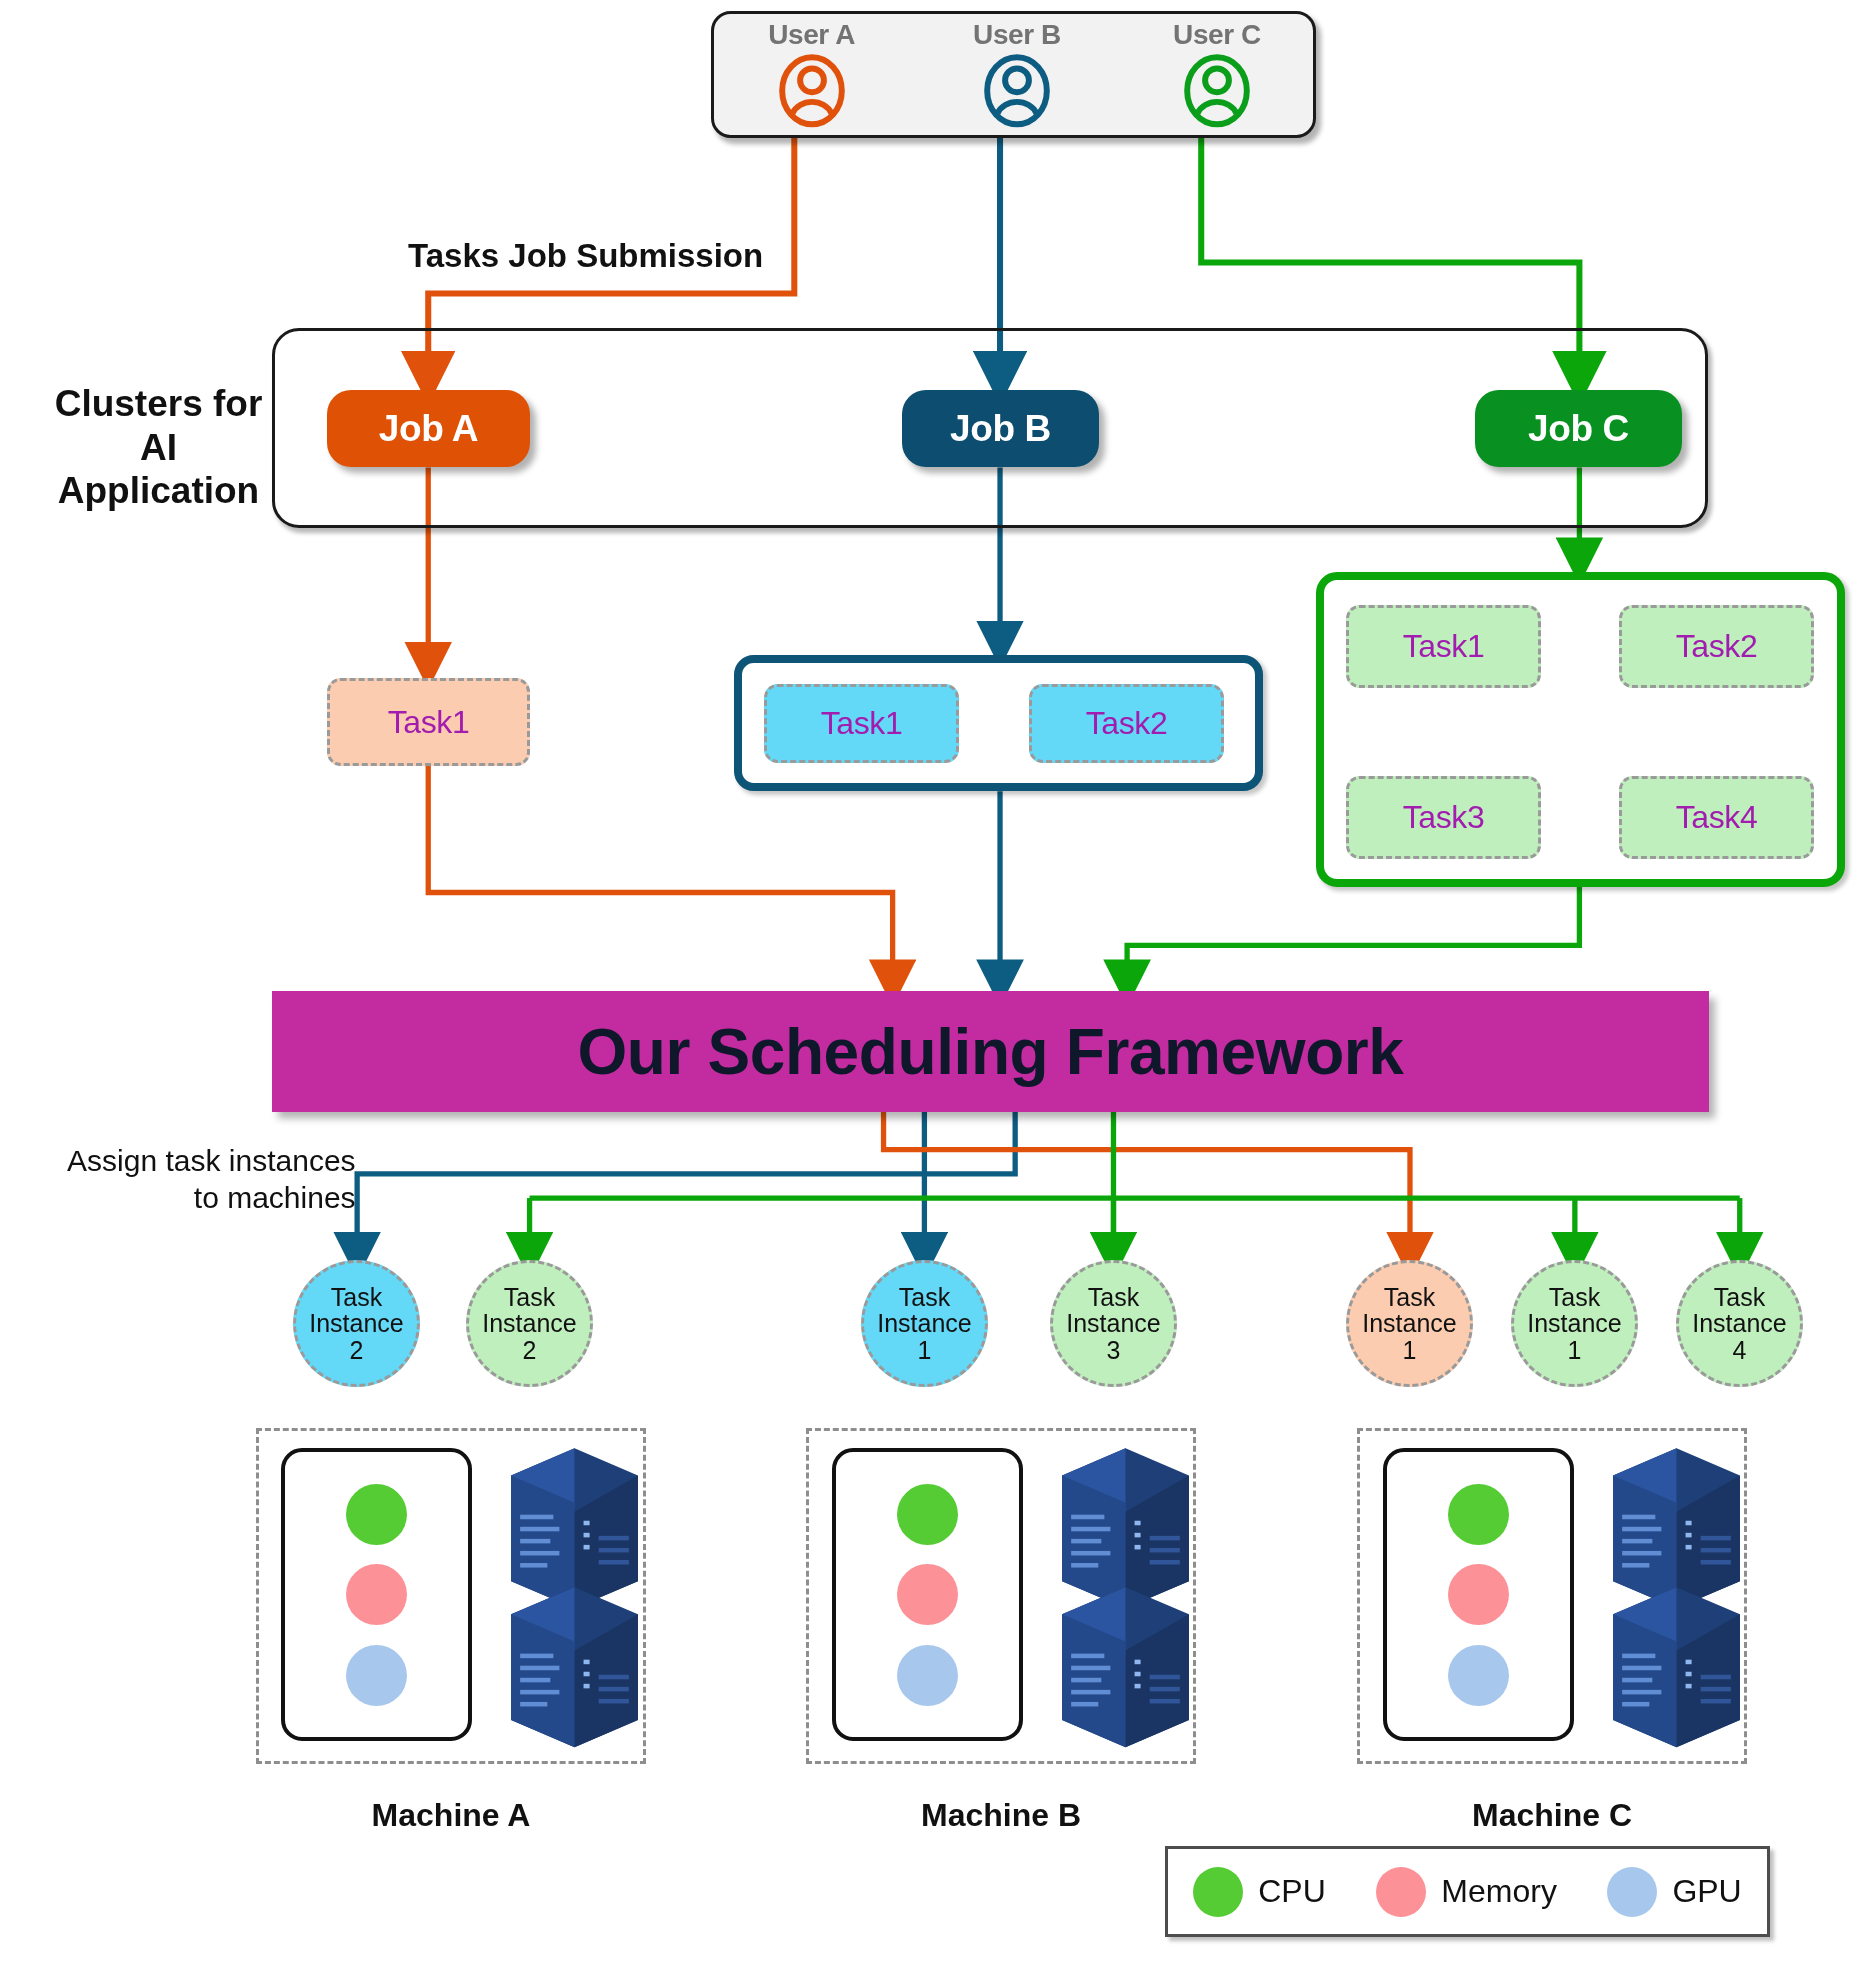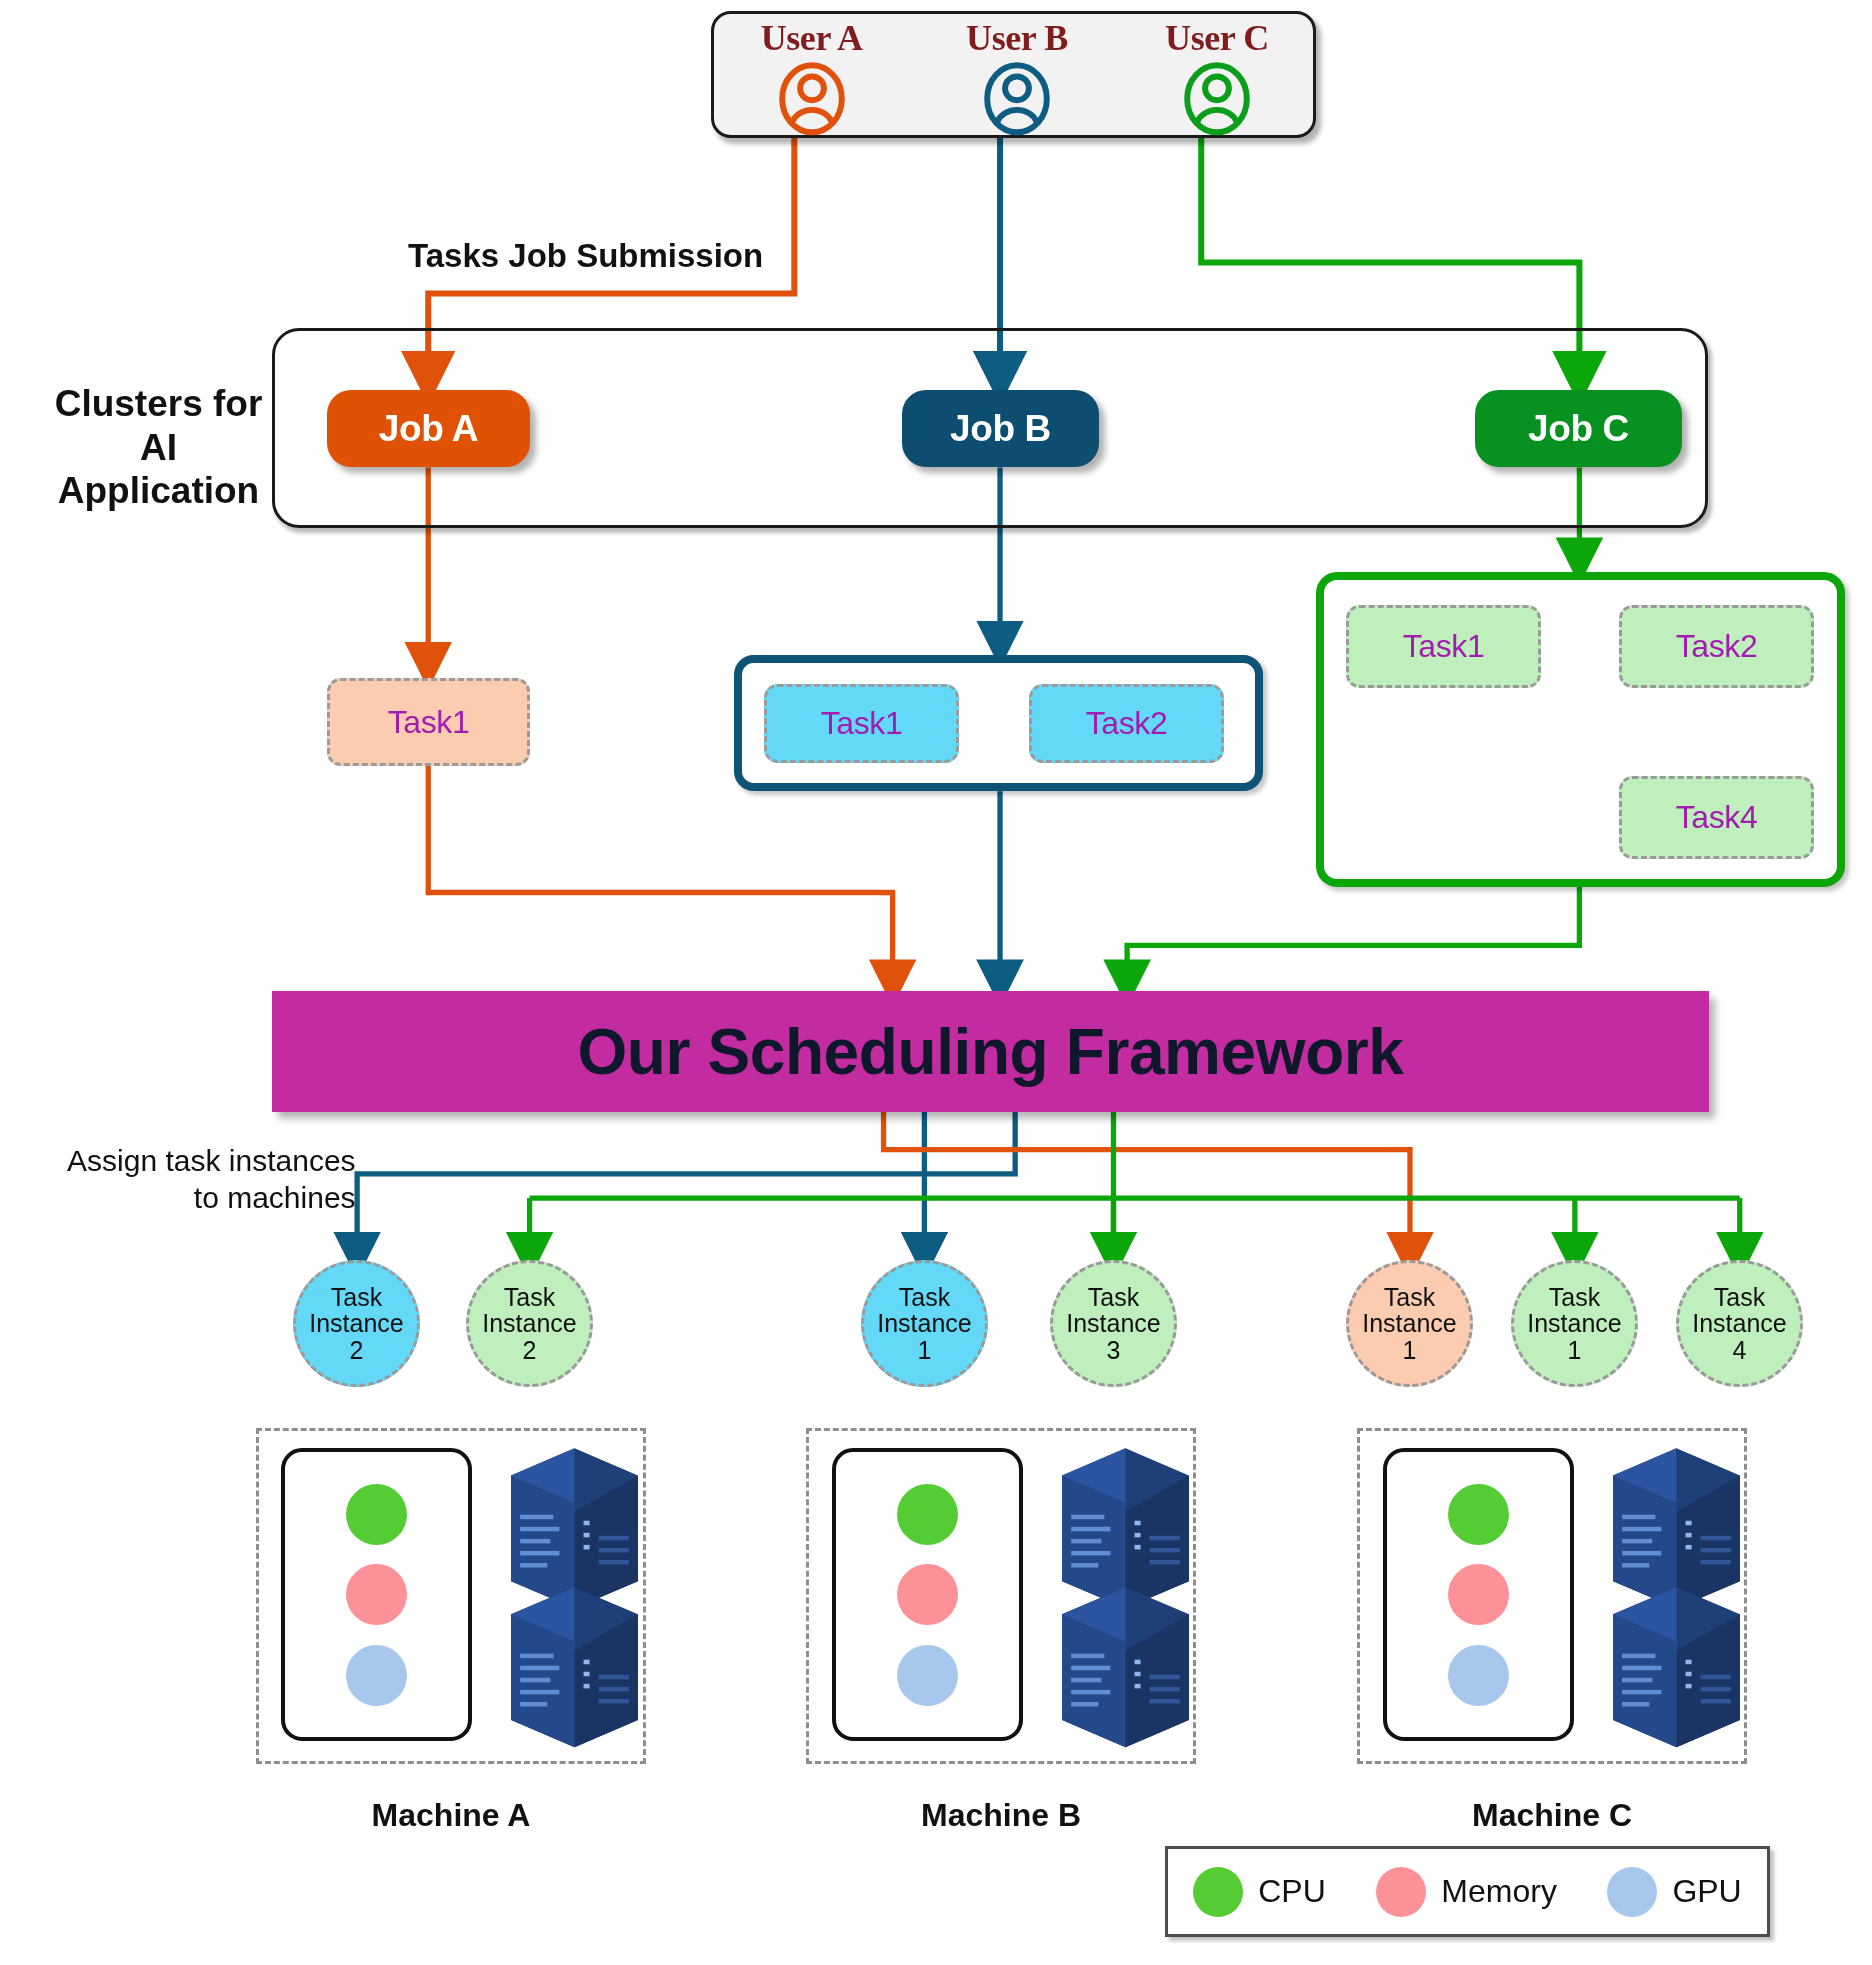--- a/index.html
+++ b/index.html
@@ -14,21 +14,21 @@
   
   .abs{position:absolute;box-sizing:border-box;}
 
   
   #users-panel{
     left:711px;top:10.6px;width:605px;height:127px;
     background:#f2f2f2;border:3px solid #1a1a1a;border-radius:19.7px;
     box-shadow:4.5px 5.3px 5.3px rgba(0,0,0,.30);
   }
   .user-cell{position:absolute;top:6px;width:174px;text-align:center;}
-  .user-label{font-size:36px;font-weight:bold;color:#7f1d1d;letter-spacing:-0.4px;line-height:1.05;font-family:Liberation Serif, serif;}
+  .user-label{font-size:28px;font-weight:bold;color:#737373;letter-spacing:-0.4px;line-height:1.05;}
   .user-ico{margin-top:3px;display:block;}
 
   
   #cluster-frame{
     left:272px;top:328px;width:1436px;height:200px;
     background:transparent;border:3px solid #1a1a1a;border-radius:27px;
     box-shadow:3.8px 4.5px 4.5px rgba(0,0,0,.28);
   }
   #cluster-caption{
     left:45px;top:382px;width:227px;text-align:center;
@@ -279,20 +279,21 @@
 
   <div class="abs task t-orange" id="taskA1">Task1</div>
 
   <div class="abs" id="groupB"></div>
   <div class="abs task t-blue" id="taskB1">Task1</div>
   <div class="abs task t-blue" id="taskB2">Task2</div>
 
   <div class="abs" id="groupC"></div>
   <div class="abs task t-green" id="taskC1">Task1</div>
   <div class="abs task t-green" id="taskC2">Task2</div>
+  <div class="abs task t-green" id="taskC3">Task3</div>
   <div class="abs task t-green" id="taskC4">Task4</div>
 
   <div class="abs" id="scheduler">Our Scheduling Framework</div>
 
   <div class="abs" id="assign-caption">
     <div>Assign task instances</div>
     <div>to machines</div>
   </div>
 
   <div class="abs inst i-blue" style="left:293px;top:1260px">

